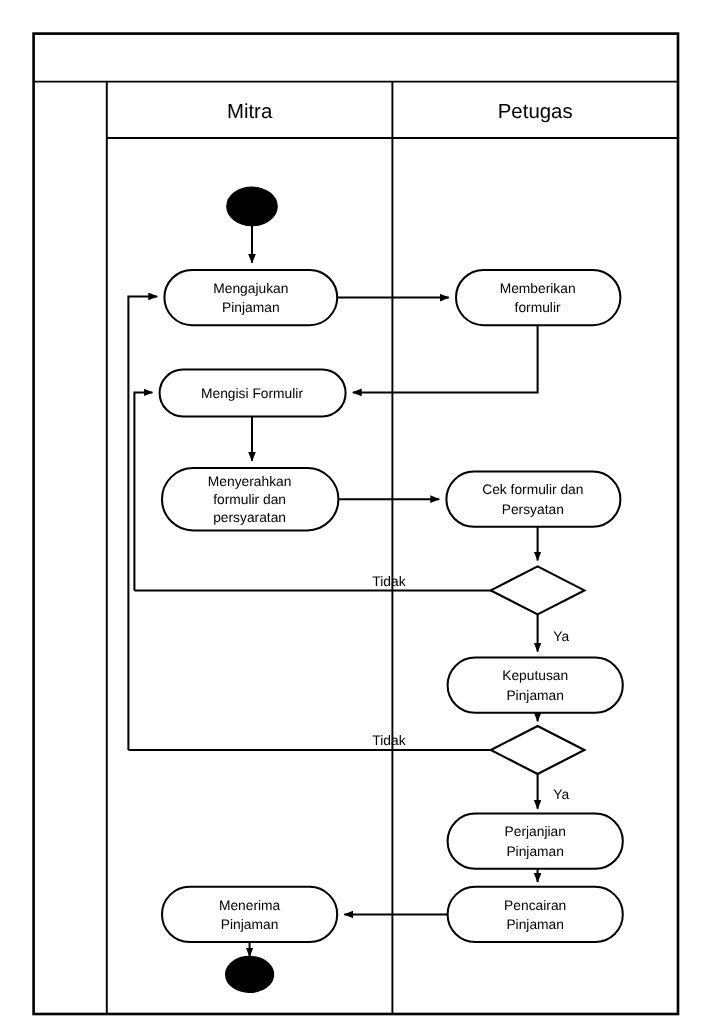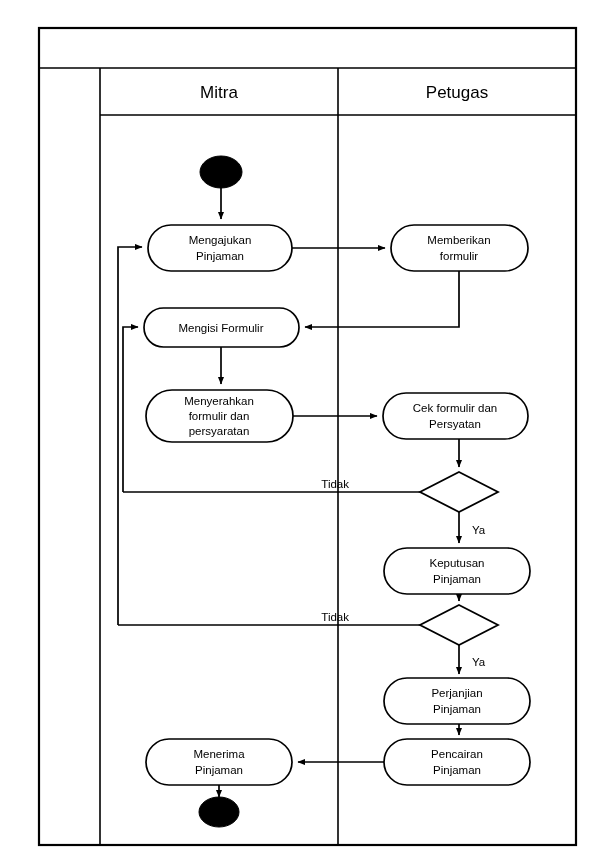--- a/index.html
+++ b/index.html
@@ -1,21 +1,21 @@
 <!DOCTYPE html>
 <html><head>
 <meta charset="utf-8">
 <style>
   html,body{margin:0;padding:0;background:#ffffff;}
   body{
     width:594px;height:858px;position:relative;overflow:hidden;
     font-family:"Liberation Sans","DejaVu Sans",sans-serif;
     color:#000000;
   }
-  #diagram-root{position:absolute;left:16px;top:0;width:534px;height:858px;}
+  #diagram-root{position:absolute;left:5px;top:0;width:534px;height:858px;}
   svg#diagram-canvas{position:absolute;left:0;top:0;width:594px;height:858px;display:block;}
   .lane-title{
     font-size:17px;fill:#000000;text-anchor:middle;
     font-family:"Liberation Sans","DejaVu Sans",sans-serif;
   }
   .node-label{
     font-size:11.5px;fill:#000000;text-anchor:middle;
     font-family:"Liberation Sans","DejaVu Sans",sans-serif;
   }
   .edge-label{

